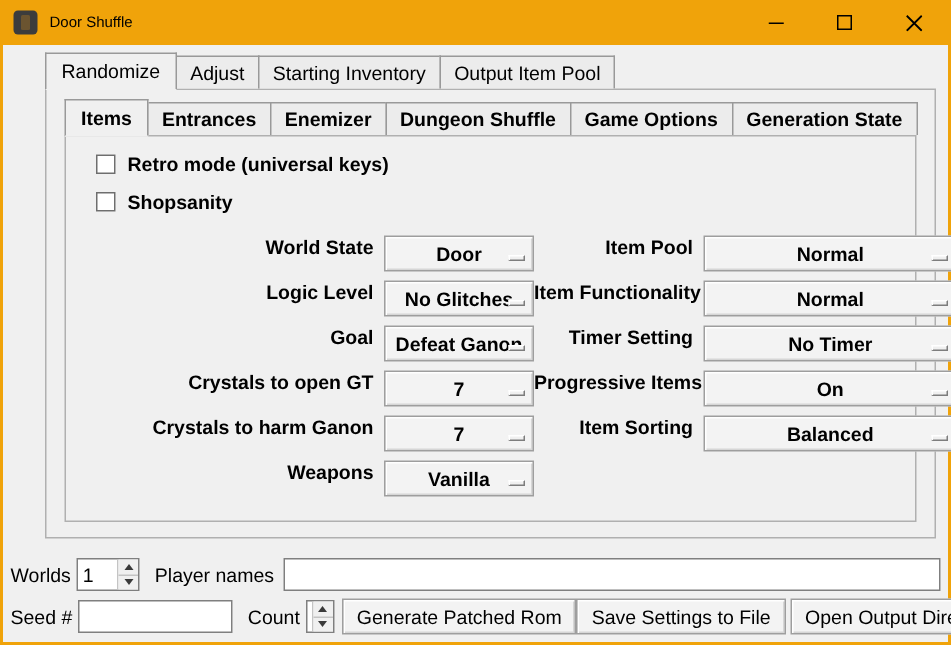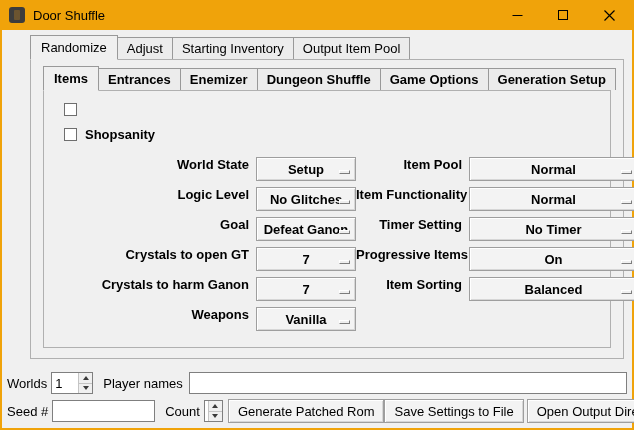--- a/index.html
+++ b/index.html
@@ -22,21 +22,21 @@
   }
   .app-icon {
     width:16px; height:16px; margin-left:7px;
     background:#3c3c3c; border-radius:3px;
     position:relative;
   }
   .app-icon::after {
     content:""; position:absolute; left:5px; top:3px;
     width:6px; height:10px; background:#6b5430; border-radius:1px;
   }
-  .title { margin-left:8px; font-size:13px; }
+  .title { margin-left:8px; font-size:10px; }
   .win-controls { margin-left:auto; display:flex; height:100%; }
   .ctrl { width:46px; height:100%; display:flex; align-items:center; justify-content:center; }
   .ctrl svg { display:block; }
 
   
   .outer-notebook { margin:5px 8px 0 8px;padding-left:20px; }
   .tabs { display:flex; align-items:flex-end; position:relative; z-index:2; }
   .tab {
     border:1px solid #999; border-bottom:none;
     background:#ececec; padding:3px 9px 3px;
@@ -155,38 +155,39 @@
     </div>
     <div class="pane outer-pane">
 
       <div class="inner-notebook">
         <div class="tabs">
           <div class="tab selected">Items</div>
           <div class="tab">Entrances</div>
           <div class="tab">Enemizer</div>
           <div class="tab">Dungeon Shuffle</div>
           <div class="tab">Game Options</div>
-          <div class="tab">Generation Setup</div>
+          <div class="tab">Generation State</div>
         </div>
         <div class="pane inner-pane">
 
           <div class="check-row">
             <span class="checkbox"></span>
+            <span>Retro mode (universal keys)</span>
           </div>
           <div class="check-row">
             <span class="checkbox"></span>
             <span>Shopsanity</span>
           </div>
 
           <div class="fields">
             <div class="fcol">
               <div class="frow">
                 <span class="flabel l">World State</span>
                 <div class="dropdown dd-l">
-                  <span>Setup</span>
+                  <span>Door</span>
                   <span class="dd-ind"></span>
                 </div>
               </div>
               <div class="frow">
                 <span class="flabel l">Logic Level</span>
                 <div class="dropdown dd-l">
                   <span>No Glitches</span>
                   <span class="dd-ind"></span>
                 </div>
               </div>

